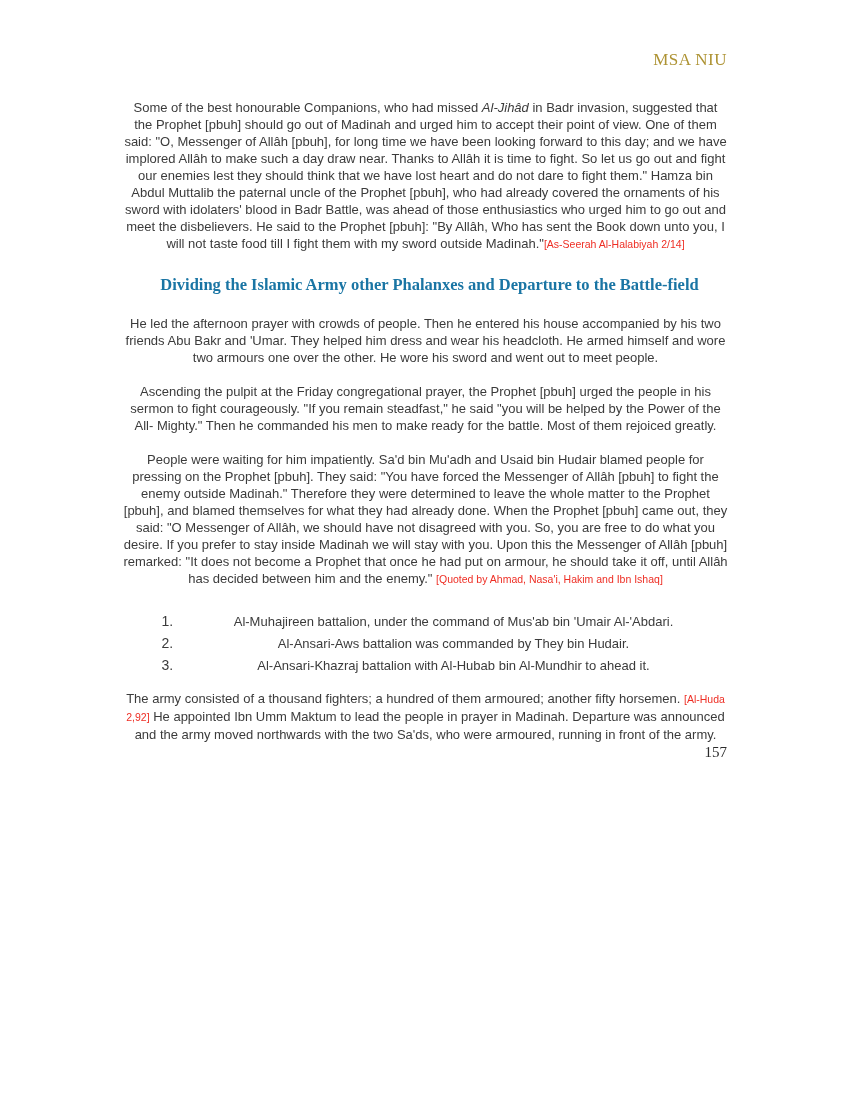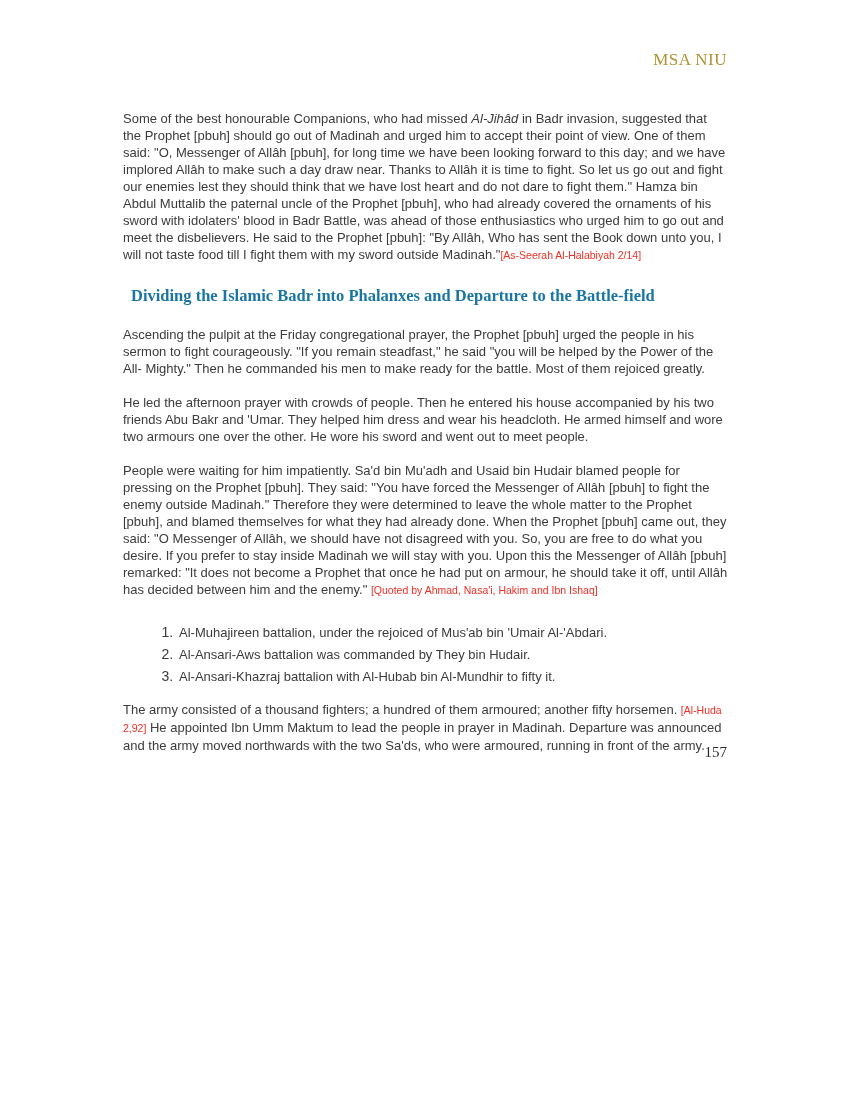--- a/index.html
+++ b/index.html
@@ -15,23 +15,23 @@
     overflow:hidden;
   }
   .page{position:relative;width:850px;height:800px;background:#ffffff;}
   .doc-header{
     position:absolute;top:50px;right:123px;
     font-family:"Liberation Serif", serif;
     font-size:17px;letter-spacing:0.5px;
     color:var(--header-gold);
   }
   .content{
-    position:absolute;left:123px;top:110px;width:605px;
+    position:absolute;left:123px;top:99px;width:605px;
     color:var(--body-text);
-    font-size:13px;line-height:17px;
+    font-size:13px;line-height:17px;text-align:center;
   }
   .content p.body-para{margin:0 0 17px 0;}
   .content p.body-para:last-child{margin-bottom:12px;}
   .run-italic{font-style:italic;}
   .run-citation{
     color:var(--citation-red);
     font-size:10.5px;
   }
   h2.section-heading{
     font-family:"Liberation Serif", serif;
@@ -60,26 +60,26 @@
   }
 </style>
 </head>
 <body>
 
 <div class="page">
   <div class="doc-header">MSA NIU</div>
 
   <div class="content">
       <p class="body-para"><span class="run-normal">Some of the best honourable Companions, who had missed </span><span class="run-italic">Al-Jihâd</span><span class="run-normal"> in Badr invasion, suggested that the Prophet [pbuh] should go out of Madinah and urged him to accept their point of view. One of them said: "O, Messenger of Allâh [pbuh], for long time we have been looking forward to this day; and we have implored Allâh to make such a day draw near. Thanks to Allâh it is time to fight. So let us go out and fight our enemies lest they should think that we have lost heart and do not dare to fight them." Hamza bin Abdul Muttalib the paternal uncle of the Prophet [pbuh], who had already covered the ornaments of his sword with idolaters' blood in Badr Battle, was ahead of those enthusiastics who urged him to go out and meet the disbelievers. He said to the Prophet [pbuh]: "By Allâh, Who has sent the Book down unto you, I will not taste food till I fight them with my sword outside Madinah."</span><span class="run-citation">[As-Seerah Al-Halabiyah 2/14]</span></p>
-      <h2 class="section-heading">Dividing the Islamic Badr into Phalanxes and Departure to the Battle-field</h2>
+      <h2 class="section-heading">Dividing the Islamic Army other Phalanxes and Departure to the Battle-field</h2>
+      <p class="body-para"><span class="run-normal">He led the afternoon prayer with crowds of people. Then he entered his house accompanied by his two friends Abu Bakr and 'Umar. They helped him dress and wear his headcloth. He armed himself and wore two armours one over the other. He wore his sword and went out to meet people.</span></p>
       <p class="body-para"><span class="run-normal">Ascending the pulpit at the Friday congregational prayer, the Prophet [pbuh] urged the people in his sermon to fight courageously. "If you remain steadfast," he said "you will be helped by the Power of the All- Mighty." Then he commanded his men to make ready for the battle. Most of them rejoiced greatly.</span></p>
-      <p class="body-para"><span class="run-normal">He led the afternoon prayer with crowds of people. Then he entered his house accompanied by his two friends Abu Bakr and 'Umar. They helped him dress and wear his headcloth. He armed himself and wore two armours one over the other. He wore his sword and went out to meet people.</span></p>
       <p class="body-para"><span class="run-normal">People were waiting for him impatiently. Sa'd bin Mu'adh and Usaid bin Hudair blamed people for pressing on the Prophet [pbuh]. They said: "You have forced the Messenger of Allâh [pbuh] to fight the enemy outside Madinah." Therefore they were determined to leave the whole matter to the Prophet [pbuh], and blamed themselves for what they had already done. When the Prophet [pbuh] came out, they said: "O Messenger of Allâh, we should have not disagreed with you. So, you are free to do what you desire. If you prefer to stay inside Madinah we will stay with you. Upon this the Messenger of Allâh [pbuh] remarked: "It does not become a Prophet that once he had put on armour, he should take it off, until Allâh has decided between him and the enemy." </span><span class="run-citation">[Quoted by Ahmad, Nasa'i, Hakim and Ibn Ishaq]</span></p>
       <ol class="battalion-list">
-        <li>Al-Muhajireen battalion, under the rejoiced of Mus'ab bin 'Umair Al-'Abdari.</li>
+        <li>Al-Muhajireen battalion, under the command of Mus'ab bin 'Umair Al-'Abdari.</li>
         <li>Al-Ansari-Aws battalion was commanded by They bin Hudair.</li>
-        <li>Al-Ansari-Khazraj battalion with Al-Hubab bin Al-Mundhir to fifty it.</li>
+        <li>Al-Ansari-Khazraj battalion with Al-Hubab bin Al-Mundhir to ahead it.</li>
       </ol>
       <p class="body-para"><span class="run-normal">The army consisted of a thousand fighters; a hundred of them armoured; another fifty horsemen. </span><span class="run-citation">[Al-Huda 2,92]</span><span class="run-normal"> He appointed Ibn Umm Maktum to lead the people in prayer in Madinah. Departure was announced and the army moved northwards with the two Sa'ds, who were armoured, running in front of the army.</span></p>
     </div>
 
   <div class="page-number">157</div>
 </div>
 
 </body></html>

